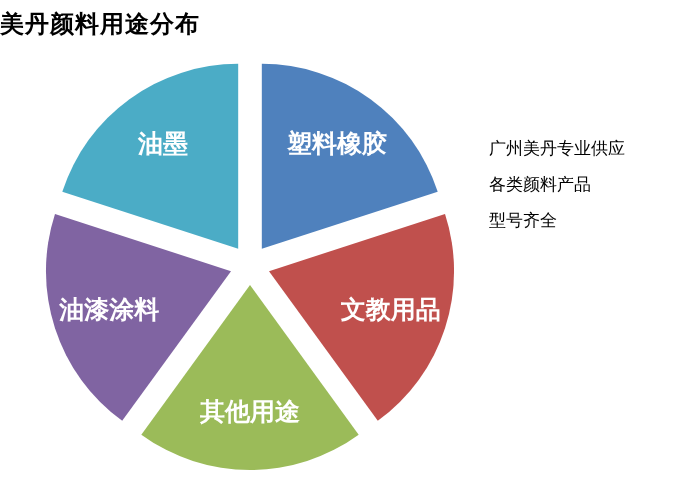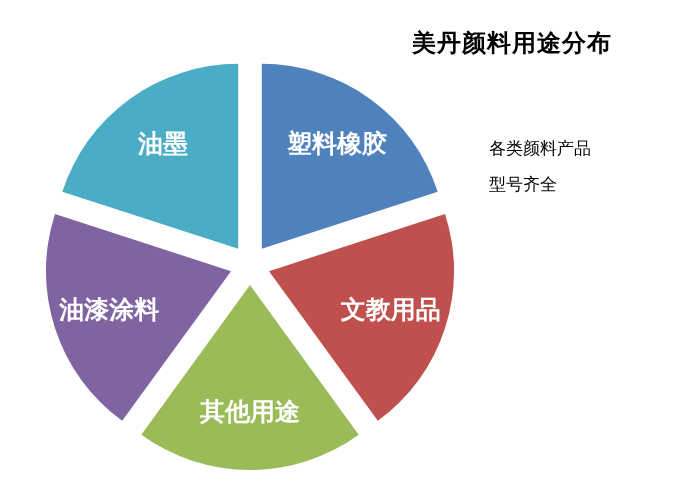--- a/index.html
+++ b/index.html
@@ -12,24 +12,24 @@
     font-family: "DejaVu Sans", "Liberation Sans", sans-serif;
   }
   .stage {
     position: relative;
     width: 700px;
     height: 494px;
     background: #ffffff;
   }
   .chart-title {
     position: absolute;
-    top: 27px;
+    top: 8px;
     left: 0;
     width: 612px;
-    text-align: right;
+    text-align: left;
     font-size: 24px;
     font-weight: bold;
     color: #000000;
     letter-spacing: 1px;
   }
   #pie-svg {
     position: absolute;
     top: 0;
     left: 0;
   }
@@ -61,16 +61,17 @@
       <text x="390.8" y="310.7" class="slice-label" fill="#ffffff">文教用品</text>
       <path d="M 250.0 285.0 L 358.7 434.7 A 185 185 0 0 1 141.3 434.7 Z" fill="#9bbb59"></path>
       <text x="250.0" y="413.0" class="slice-label" fill="#ffffff">其他用途</text>
       <path d="M 231.0 271.2 L 122.2 420.8 A 185 185 0 0 1 55.0 214.0 Z" fill="#8064a2"></path>
       <text x="109.2" y="310.7" class="slice-label" fill="#ffffff">油漆涂料</text>
       <path d="M 238.2 248.8 L 62.3 191.7 A 185 185 0 0 1 238.2 63.8 Z" fill="#4bacc6"></path>
       <text x="163.0" y="145.3" class="slice-label" fill="#ffffff">油墨</text>
     </svg>
   <div class="chart-title">美丹颜料用途分布</div>
   <div class="side-text">
+    <div class="side-line">广州美丹专业供应</div>
     <div class="side-line">各类颜料产品</div>
     <div class="side-line">型号齐全</div>
   </div>
 </div>
 
 </body></html>

